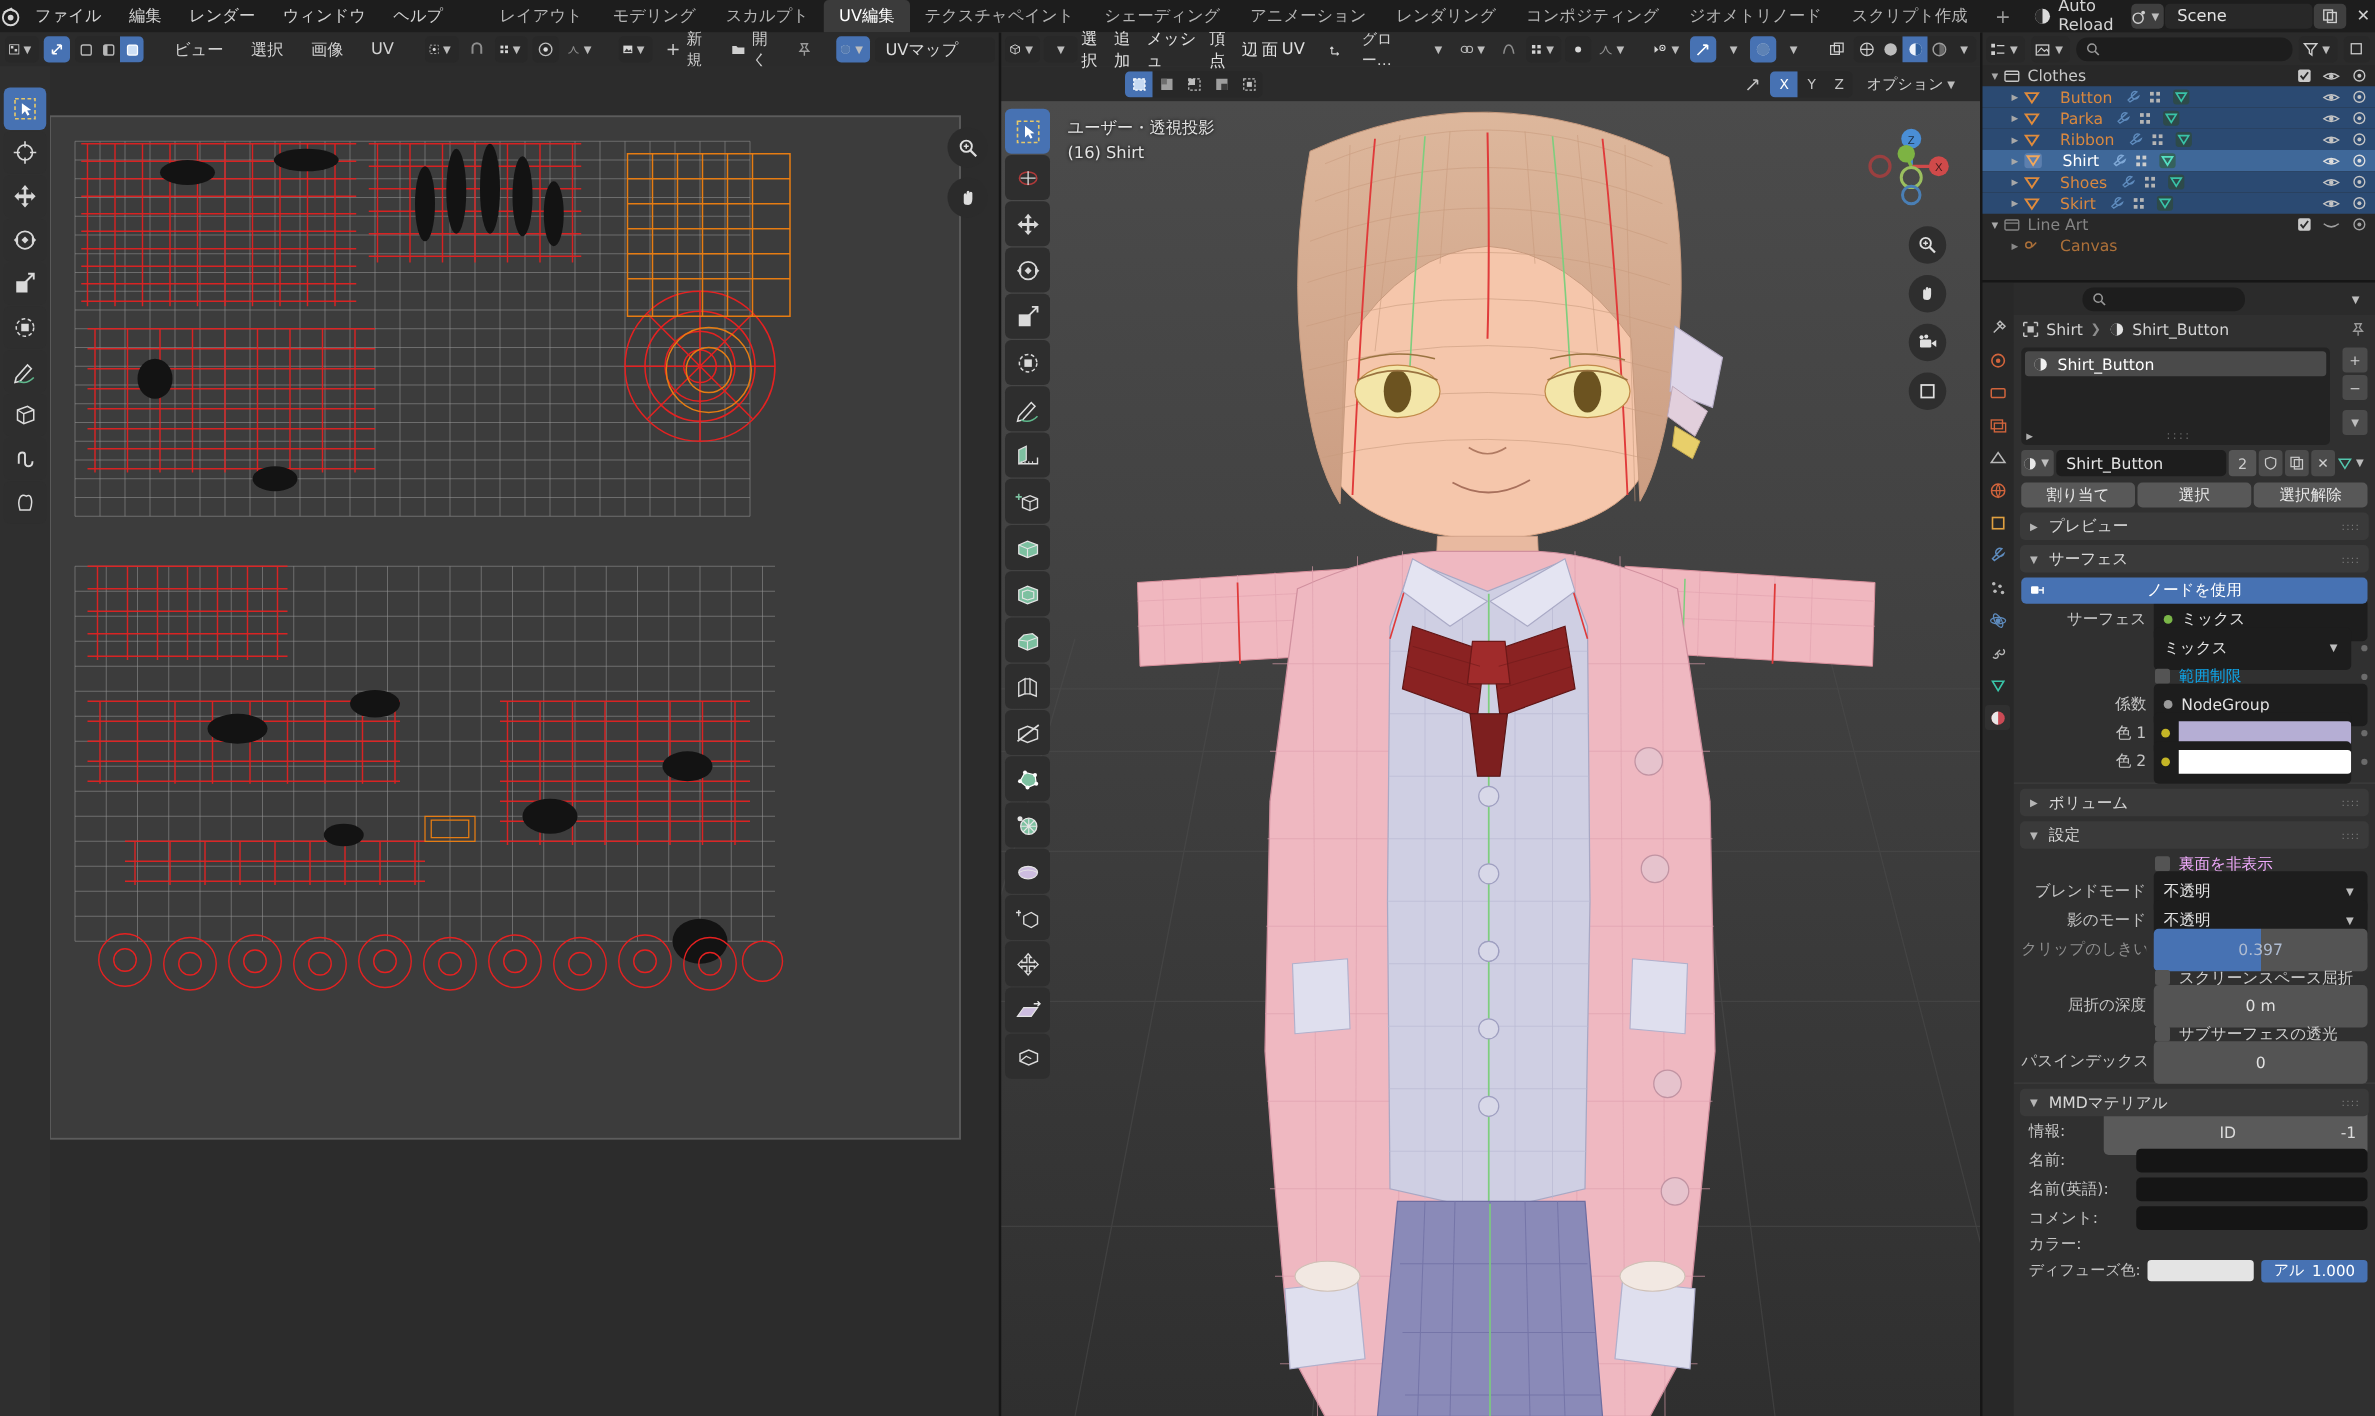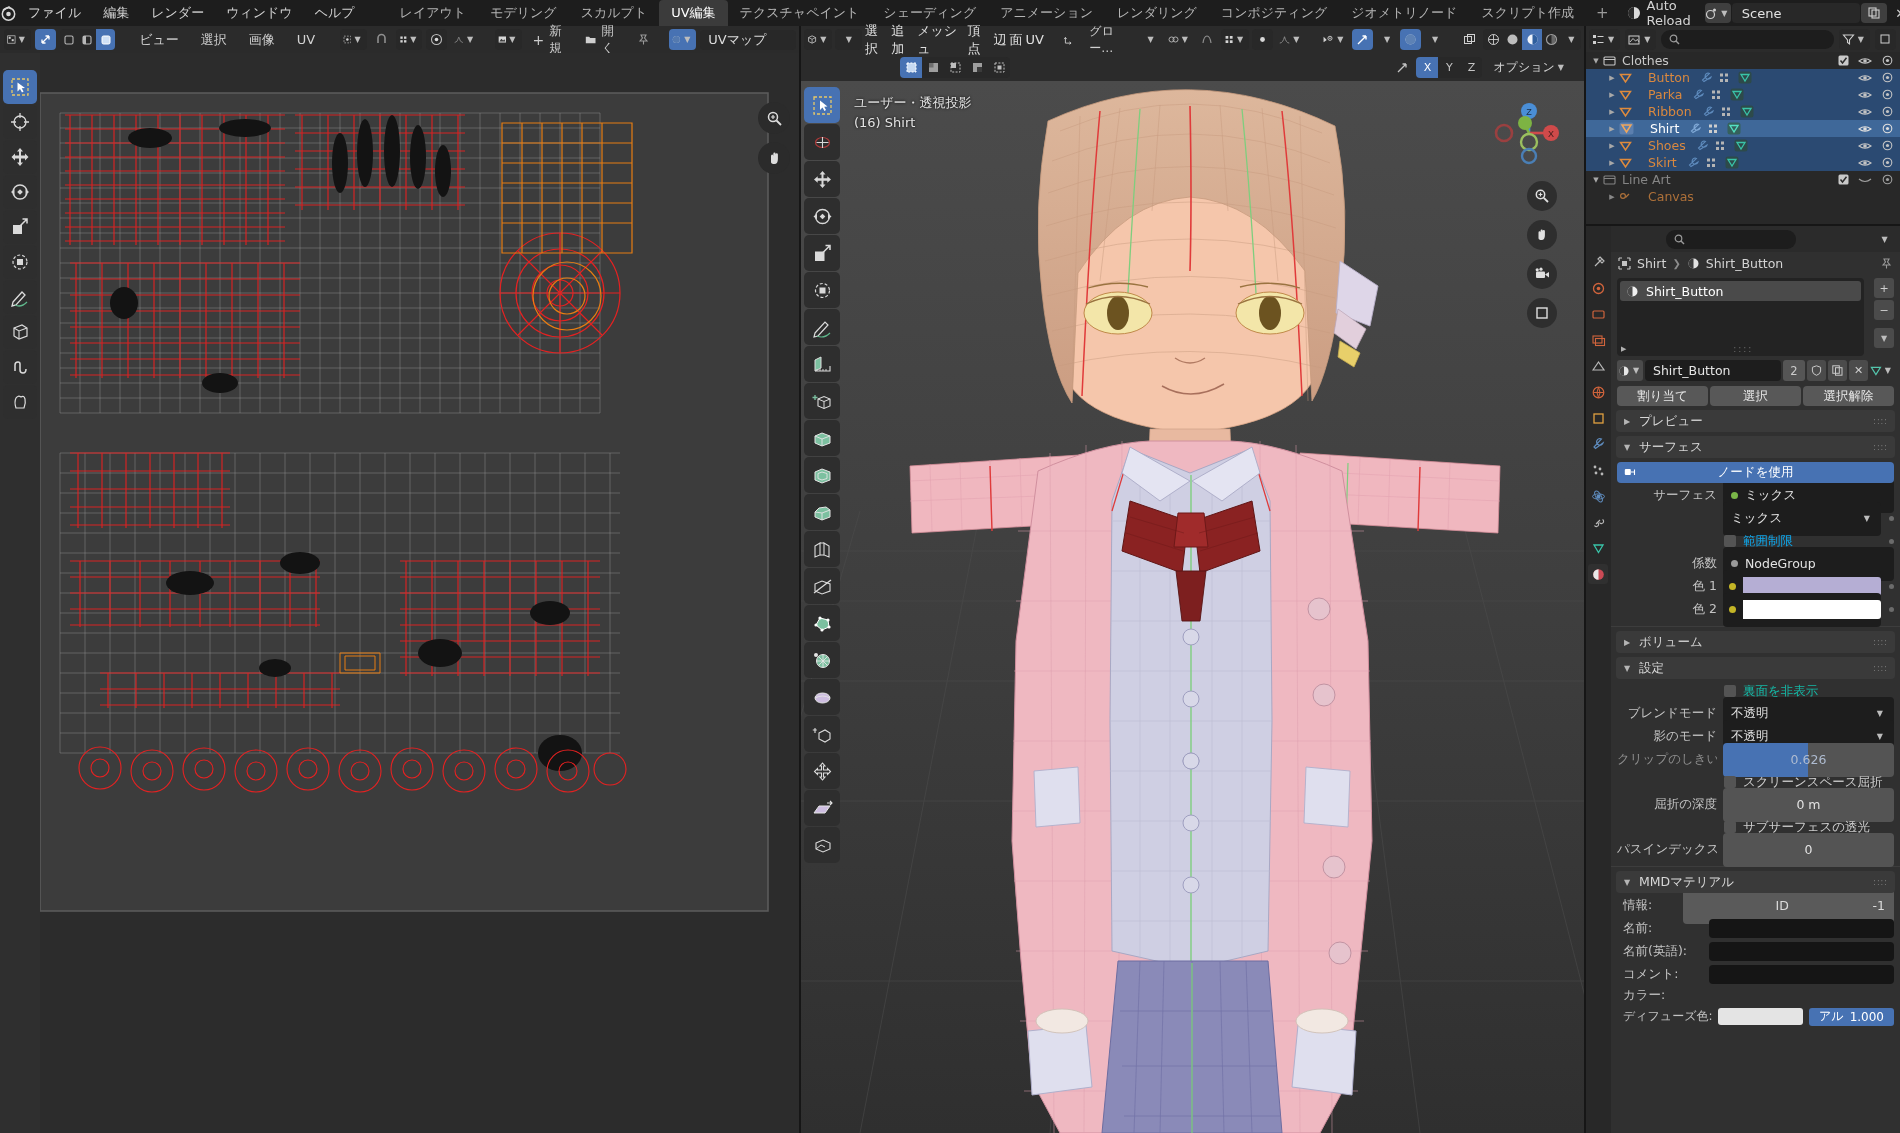--- a/index.html
+++ b/index.html
@@ -166,21 +166,21 @@
         <span>Auto Reload</span>
       </div>
       <div class="idblock">
         <div class="idbtn">
           <svg width="13" height="13" viewBox="0 0 13 13">
               <circle cx="5.5" cy="7.5" r="4" fill="none" stroke="#cfcfcf" stroke-width="1.2"></circle>
               <circle cx="9.5" cy="3" r="1.5" fill="#cfcfcf"></circle>
             </svg>
           <span class="chev">▼</span>
         </div>
-        <div class="idfield" style="width:128px">Scene</div>
+        <div class="idfield" style="width:118px">Scene</div>
         <div class="idbtn">
           <svg width="12" height="12" viewBox="0 0 12 12">
               <rect x="1" y="1" width="7" height="8" fill="none" stroke="#cfcfcf" stroke-width="1.1"></rect>
               <rect x="4" y="3" width="7" height="8" fill="none" stroke="#cfcfcf" stroke-width="1.1"></rect>
             </svg>
         </div>
         <div class="idbtn" style="background:transparent">✕</div>
       </div>
 
     </div>
@@ -1609,42 +1609,42 @@
 
       <div class="panelhdr">
         <span class="arw">▼</span>
         <span>設定</span>
         <span class="dots">::::</span>
       </div>
 
       <div class="crow">
         <div class="spacer"></div>
         <span class="chk"></span>
-        <span style="font-size:12.5px;color:#14b8a6;flex:1">裏面を非表示</span>
+        <span style="font-size:12.5px;color:#f0abfc;flex:1">裏面を非表示</span>
       </div>
 
       <div class="prow">
         <div class="plabel">ブレンドモード</div>
         <div class="pval drop">
           <span>不透明</span>
           <span class="chev">▼</span>
         </div>
       </div>
 
       <div class="prow">
         <div class="plabel">影のモード</div>
         <div class="pval drop">
           <span>不透明</span>
           <span class="chev">▼</span>
         </div>
       </div>
 
       <div class="prow">
         <div class="plabel" style="color:#8d8d8d">クリップのしきい値</div>
-        <div class="pval slider">0.626</div>
+        <div class="pval slider">0.397</div>
       </div>
 
       <div class="crow">
         <div class="spacer"></div>
         <span class="chk"></span>
         <span style="font-size:12.5px;color:#cfcfcf;flex:1">スクリーンスペース屈折</span>
       </div>
 
       <div class="prow">
         <div class="plabel">屈折の深度</div>

